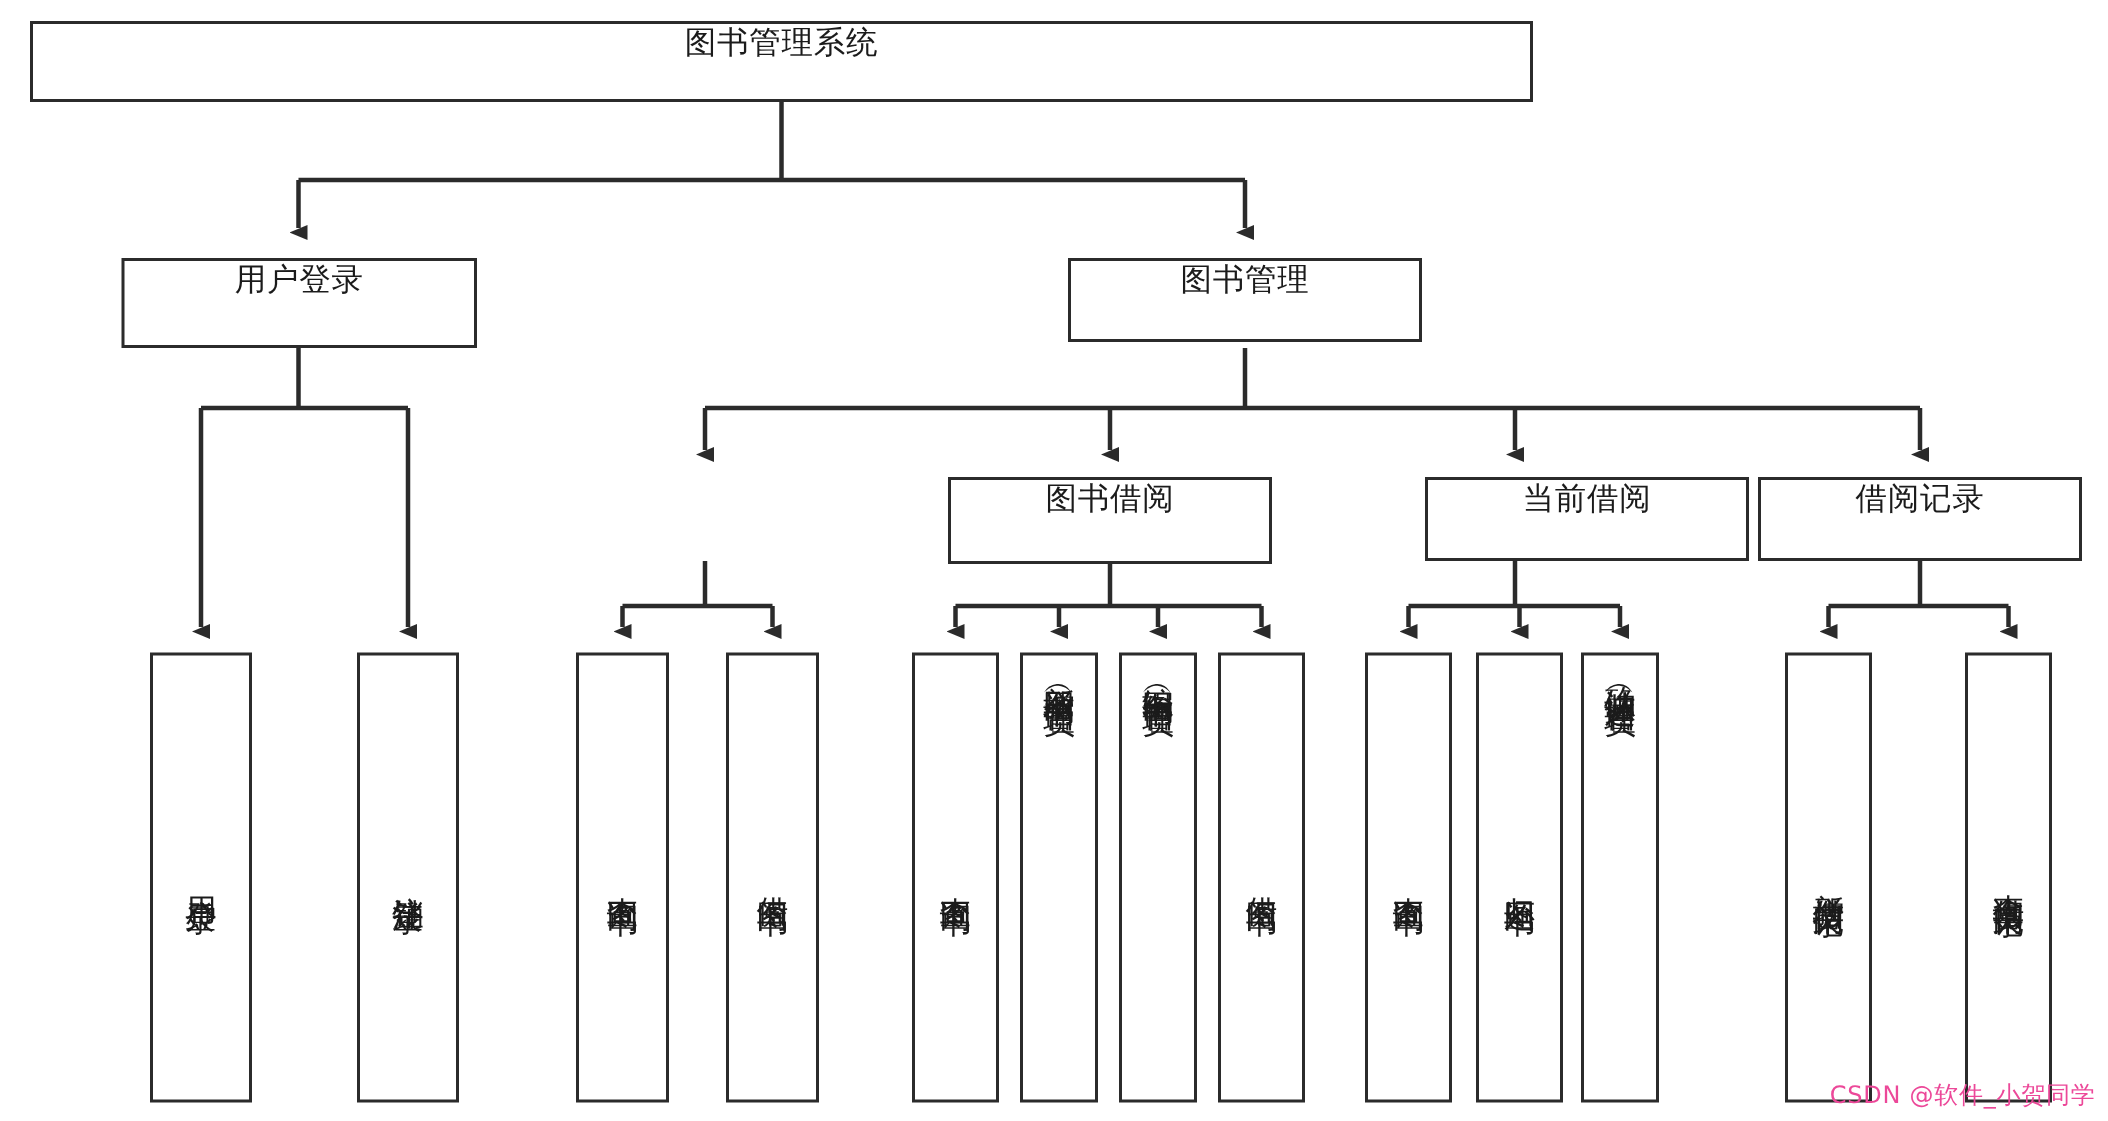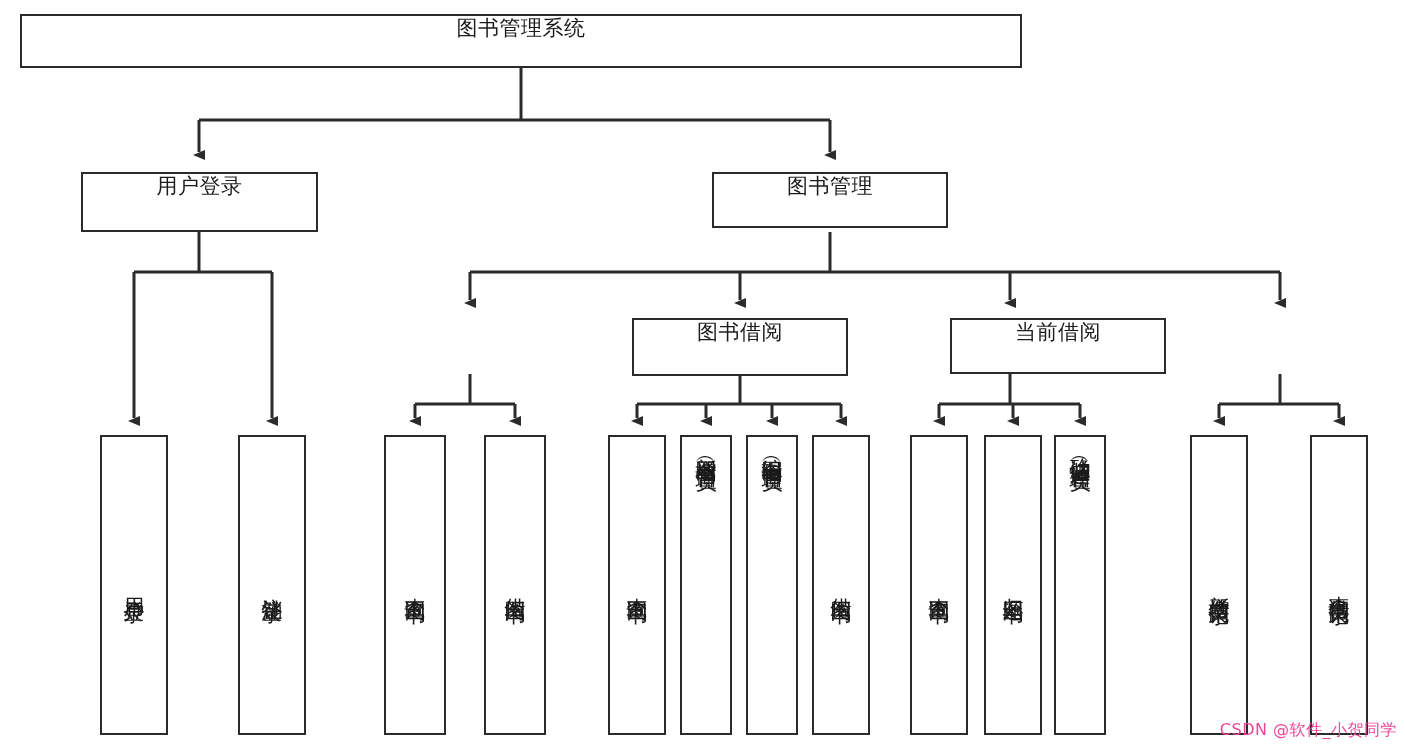--- a/index.html
+++ b/index.html
@@ -141,20 +141,23 @@
   <div class="node horiz" style="left:712px; top:172px; width:236px; height:56px;">
     <span class="label">图书管理</span>
   </div>
 
   <div class="node horiz" style="left:632px; top:318px; width:216px; height:58px;">
     <span class="label">图书借阅</span>
   </div>
   <div class="node horiz" style="left:902px; top:318px; width:216px; height:56px;margin-left:48px;">
     <span class="label">当前借阅</span>
   </div>
+  <div class="node horiz" style="left:1172px; top:318px; width:216px; height:56px;">
+    <span class="label">借阅记录</span>
+  </div>
 
   <div class="node vert centered" style="left:100px; top:435px; width:68px; height:300px;">
     <span class="label">用户登录</span>
   </div>
   <div class="node vert centered" style="left:238px; top:435px; width:68px; height:300px;">
     <span class="label">注销登录</span>
   </div>
 
   <div class="node vert centered" style="left:384px; top:435px; width:62px; height:300px;">
     <span class="label">查询图书</span>

